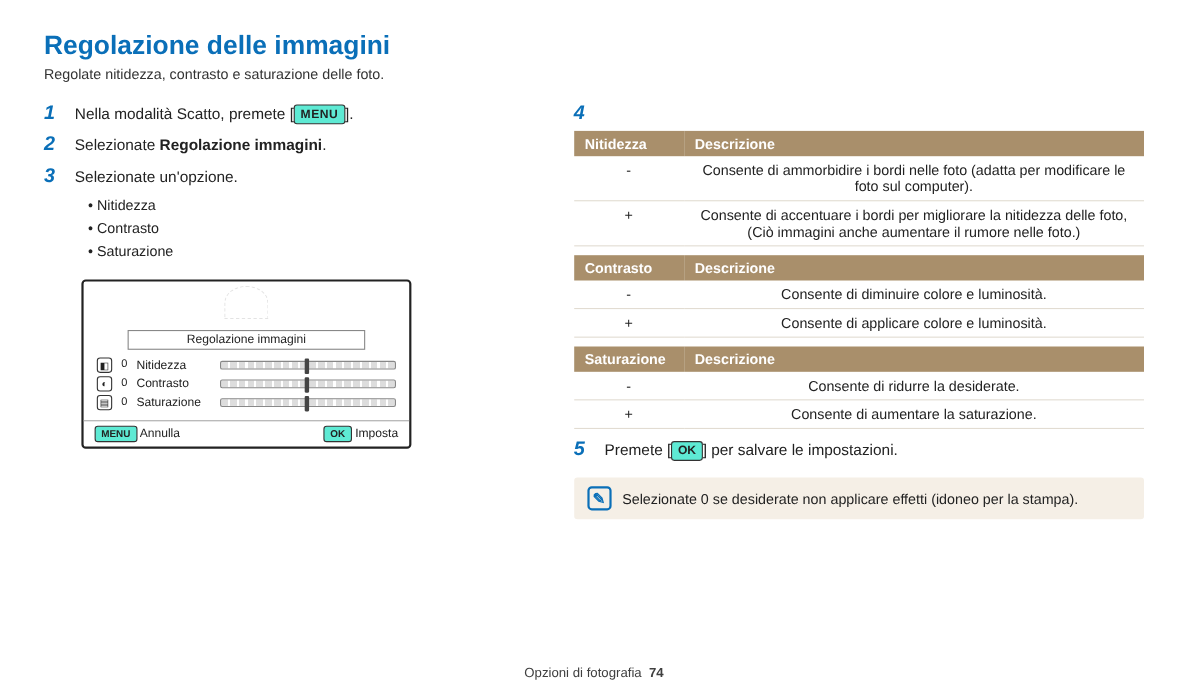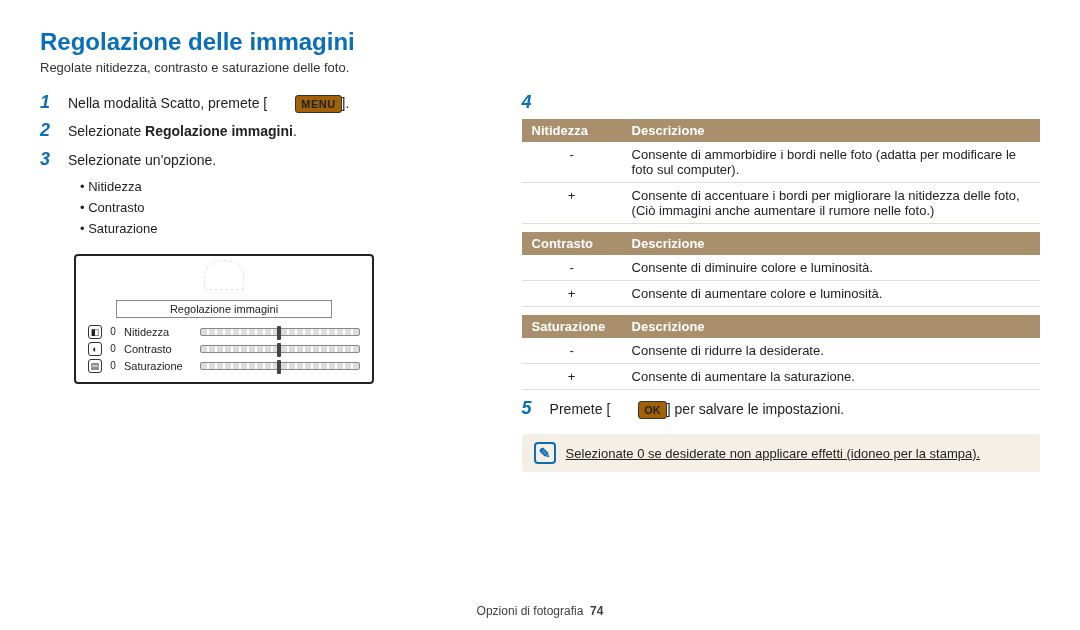--- a/index.html
+++ b/index.html
@@ -17,21 +17,21 @@
   .step-text { font-size: 14px; line-height: 1.6; }
   .step-text strong { font-weight: bold; }
 
   .bullets { margin: 4px 0 14px 40px; }
   .bullets li { font-size: 13px; line-height: 1.6; list-style: none; }
   .bullets li::before { content: "• "; }
 
   .kbd {
     display: inline-block; border: 1px solid #333; border-radius: 3px;
     padding: 0 5px; font-size: 11px; line-height: 16px; height: 18px;
-    font-weight: bold; vertical-align: middle; background: #a16207; margin-left: 28px;
+    font-weight: bold; vertical-align: middle; background: #5eead4;
   }
   .kbd.menu { font-weight: bold; letter-spacing: 0.5px; }
   .kbd.ok { font-weight: bold; }
 
   
   .camera-ui {
     width: 300px; border: 2px solid #222; border-radius: 4px; margin: 8px 0 0 34px;
     font-size: 11px; background: #fff;
   }
   .camera-top { height: 40px; text-align: center; position: relative; }
@@ -55,33 +55,33 @@
     content: ""; position: absolute; left: 48%; top: -3px; width: 4px; height: 14px;
     background: #444; border-radius: 1px;
   }
   .camera-bottom { display: flex; justify-content: space-between; border-top: 1px solid #aaa; padding: 4px 10px; font-size: 11px; }
   .camera-bottom .kbd { font-size: 9px; height: 15px; line-height: 13px; }
 
   
   table.desc { width: 100%; border-collapse: collapse; font-size: 13px; margin-bottom: 8px; }
   table.desc th { background: #a98f6b; color: #fff; text-align: left; padding: 4px 10px; font-weight: bold; font-size: 13px; }
   table.desc th:first-child { width: 100px; }
-  table.desc td { padding: 5px 10px; vertical-align: top; border-bottom: 1px solid #e2dcd2; }
+  table.desc td { padding: 5px 10px; vertical-align: top; border-bottom: 1px solid #e2dcd2; text-align: center; }
   table.desc td:first-child { text-align: center; width: 100px; }
 
   .note-box {
     display: flex; align-items: center; gap: 10px;
     background: #f5efe6; border-radius: 3px; padding: 8px 12px; margin-top: 14px;
   }
   .note-icon {
     width: 22px; height: 22px; border: 2px solid #0a6fb8; border-radius: 4px;
     display: flex; align-items: center; justify-content: center; color: #0a6fb8;
     font-weight: bold; font-size: 14px;
   }
-  .note-box .note-text { font-size: 13px; text-decoration: underline; }
+  .note-box .note-text { font-size: 13px; }
 
   .footer { position: absolute; bottom: 12px; left: 0; width: 100%; text-align: center; font-size: 12px; color: #404040; }
 
   
   .ico {
     display: inline-block; width: 14px; height: 14px; vertical-align: middle;
   }
   .ico.flash::before { content: ""; display: block; width: 0; height: 0;
     border-left: 5px solid transparent; border-right: 2px solid transparent;
     border-bottom: 8px solid #222; transform: skewX(-15deg) translateX(3px); }
@@ -145,20 +145,30 @@
             <span class="clabel">Contrasto</span>
             <span class="cslider"></span>
           </div>
           <div class="crow">
             <span class="cicon">▤</span>
             <span class="cval">0</span>
             <span class="clabel">Saturazione</span>
             <span class="cslider"></span>
           </div>
         </div>
+        <div class="camera-bottom">
+          <span>
+            <span class="kbd">MENU</span>
+            <span>Annulla</span>
+          </span>
+          <span>
+            <span class="kbd">OK</span>
+            <span>Imposta</span>
+          </span>
+        </div>
       </div>
     </div>
 
     <div class="col-right">
 
       <div class="step">
         <div class="step-num">4</div>
       </div>
 
       <table class="desc">
@@ -183,21 +193,21 @@
             <tr>
           <th>Contrasto</th>
           <th>Descrizione</th>
         </tr>
         <tr>
           <td>-</td>
           <td>Consente di diminuire colore e luminosità.</td>
         </tr>
         <tr>
           <td>+</td>
-          <td>Consente di aumentare colore e luminosità.</td>
+          <td>Consente di applicare colore e luminosità.</td>
         </tr>
       </tbody>
         </table>
 
       <table class="desc">
         <tbody>
             <tr>
           <th>Saturazione</th>
           <th>Descrizione</th>
         </tr>

